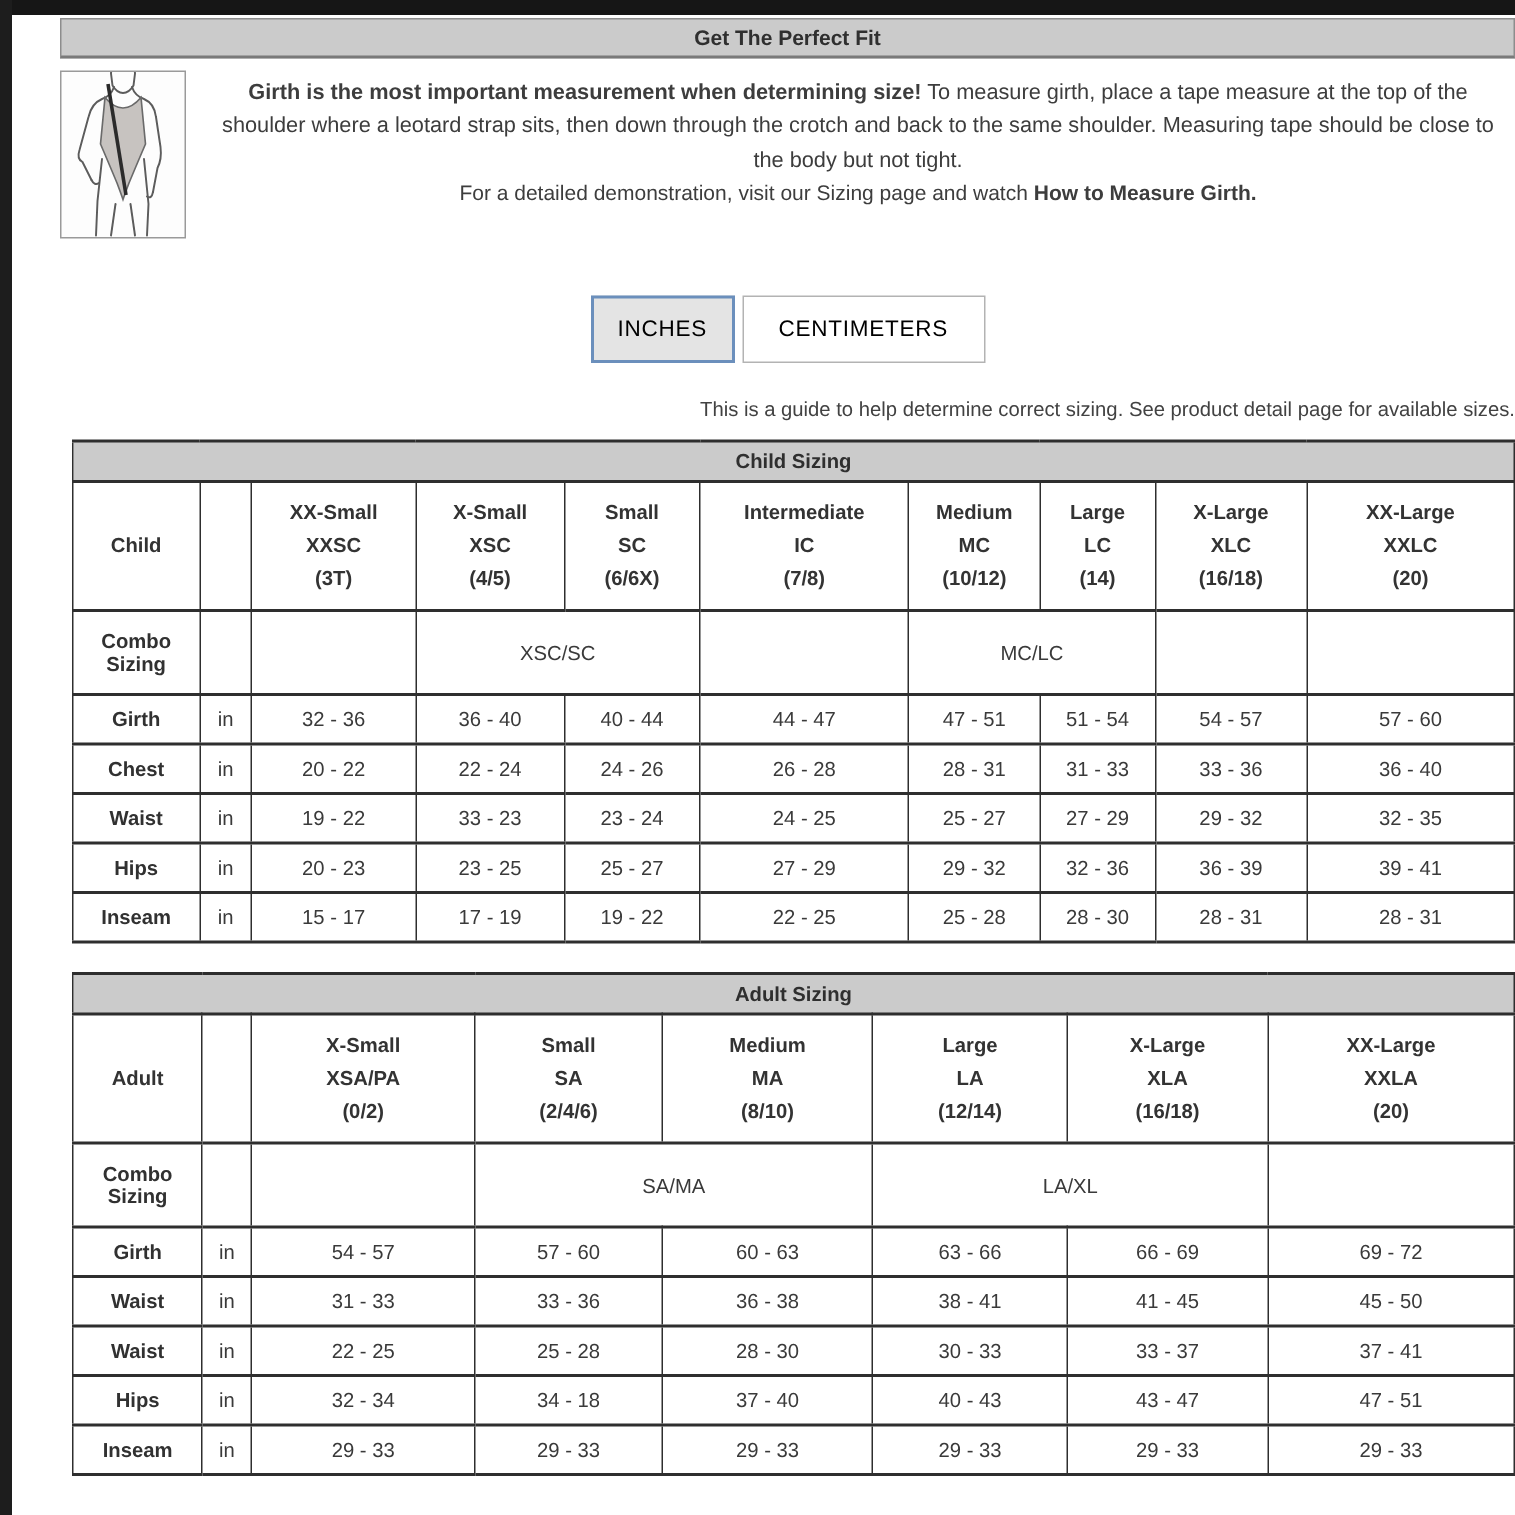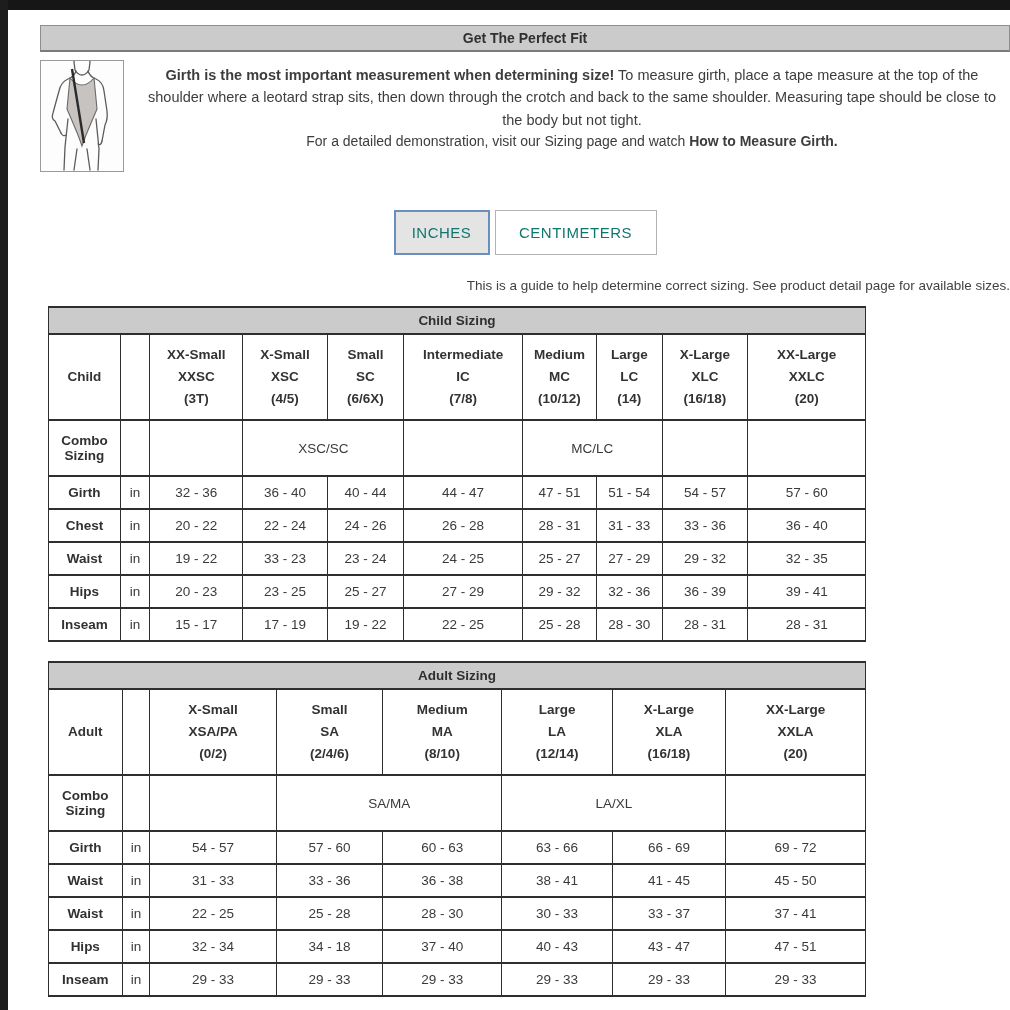--- a/index.html
+++ b/index.html
@@ -3,21 +3,21 @@
 <meta charset="utf-8">
 <style>
   * { margin: 0; padding: 0; box-sizing: border-box; }
   html, body { background: #ffffff; }
   body {
     width: 1010px; height: 1010px; overflow: hidden; position: relative;
     font-family: "Liberation Sans", sans-serif; color: #3c3c3c;
   }
   .top-edge { position: absolute; top: 0; left: 0; width: 1010px; height: 10px; background: #161616; }
   .left-edge { position: absolute; top: 0; left: 0; width: 8px; height: 1010px; background: #1d1d1d; }
-  .content { position: absolute; left: 40px; top: 25px; width: 970px; }
+  .content { position: absolute; left: 40px; top: 12px; width: 970px; }
 
   .title-bar {
     height: 27px; background: #cbcbcb; border: 1px solid #8d8d8d;
     border-bottom: 2px solid #7a7a7a;
     display: flex; align-items: center; justify-content: center;
     font-weight: bold; font-size: 14px; color: #2f2f2f;
   }
 
   .intro { display: flex; margin-top: 8px; }
   .figure-box {
@@ -25,31 +25,31 @@
     flex: 0 0 auto; overflow: hidden;
   }
   .intro-text {
     flex: 1; padding: 4px 2px 0 12px; text-align: center;
     font-size: 14.5px; line-height: 1.55; color: #3d3d3d;
   }
   .demo-line { font-size: 14px; }
 
   .unit-buttons { margin-top: 38px; display: flex; justify-content: center; gap: 5px; }
   .btn {
-    height: 45px; font-size: 15px; color: #0f766e; letter-spacing: 0.5px;
+    height: 45px; font-size: 15px; color: #000000; letter-spacing: 0.5px;
     display: flex; align-items: center; justify-content: center; cursor: pointer;
     font-family: "Liberation Sans", sans-serif;
   }
   .btn-inches { width: 96px; background: #e4e4e4; border: 2px solid #6b8fbc; }
   .btn-cm { width: 162px; background: #ffffff; border: 1px solid #b3b3b3; }
 
   .guide-note { margin-top: 23px; text-align: right; font-size: 13.5px; color: #424242; }
 
   .sizing-table {
-    border-collapse: collapse; width: 818px; margin-left: 8px; table-layout: fixed;
+    border-collapse: collapse; width: 962px; margin-left: 8px; table-layout: fixed;
     font-size: 13.5px; color: #3a3a3a; padding-left: 36px;
   }
   .sizing-table.child { margin-top: 13px; }
   .sizing-table.adult { margin-top: 19px; }
   .sizing-table th, .sizing-table td {
     border: 1px solid #2e2e2e; border-top-width: 2px; border-bottom-width: 2px;
     text-align: center; vertical-align: middle; padding: 2px;
   }
   .sizing-table .title-row th {
     background: #cbcbcb; height: 27px; font-size: 13.5px; font-weight: bold; color: #2f2f2f;

